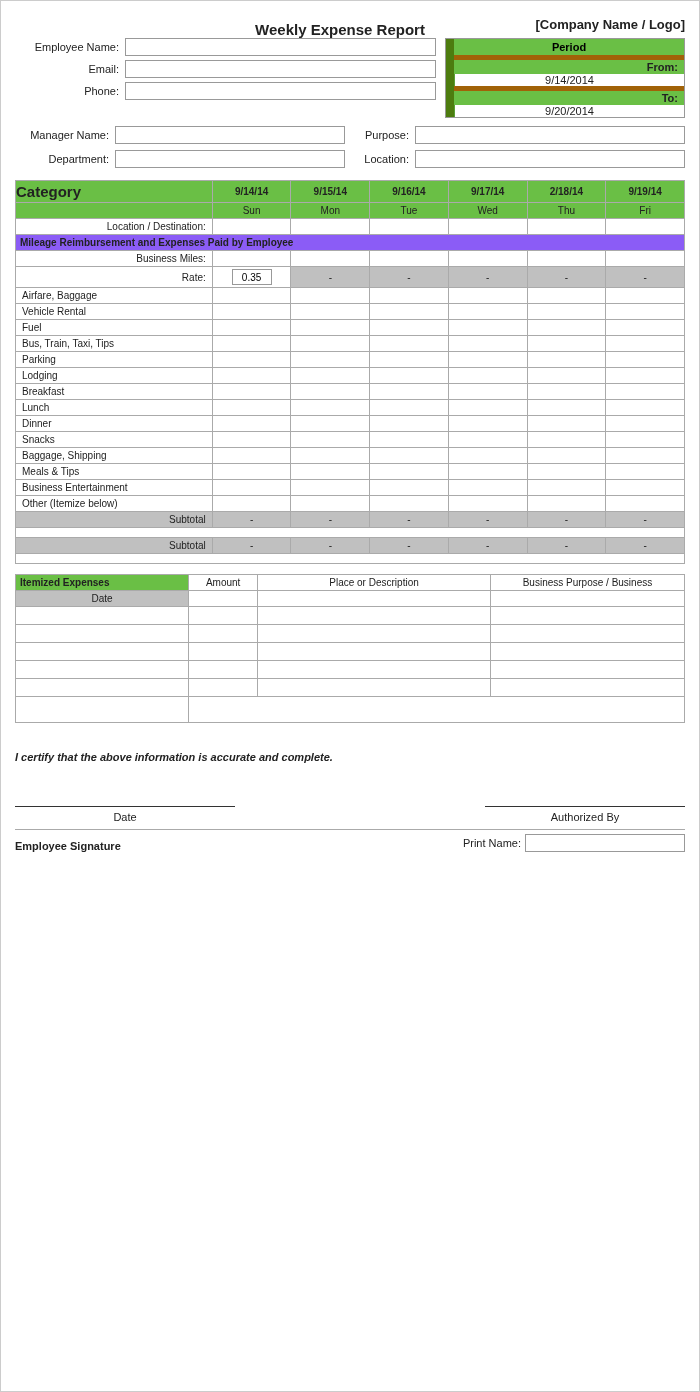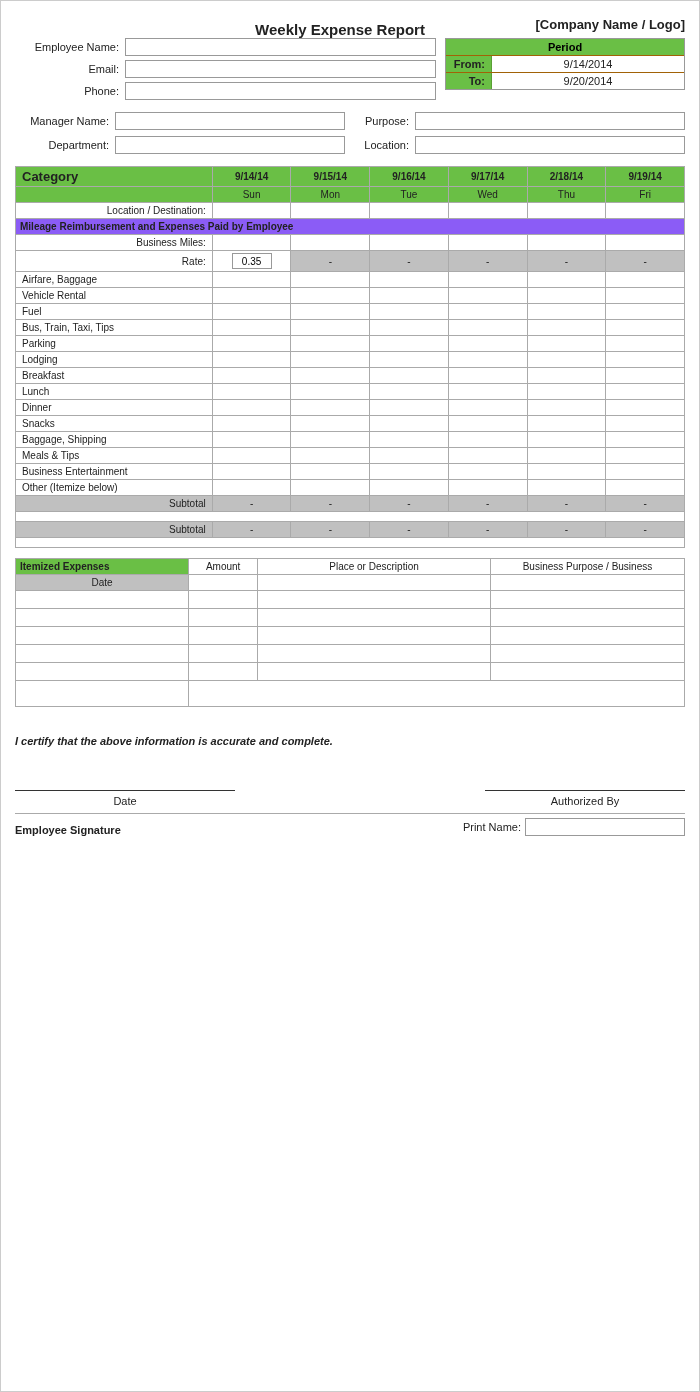--- a/index.html
+++ b/index.html
@@ -63,35 +63,36 @@
     .form-input {
       border: 1px solid #999;
       height: 18px;
       flex: 1;
       min-width: 160px;
       background: #fff;
     }
     
     .period-box {
       border: 1px solid #999;
-      background: #f0abfc;
+      background: #4d7c0f;
+      padding-left: 8px;
     }
     .period-header {
       background: #6abf45;
       color: #000;
       font-weight: bold;
       text-align: center;
       padding: 2px 0;
       font-size: 11px;
     }
     .period-row {
       display: flex;
-      align-items: center;
       background: #6abf45;
-      border-top: 1px solid #a16207;
+      border-top: 5px solid #a16207;
+      flex-direction: column;
     }
     .period-label {
       padding: 1px 6px;
       font-size: 11px;
       font-weight: bold;
       min-width: 45px;
       text-align: right;
     }
     .period-value {
       border: none;
@@ -308,21 +309,21 @@
       <col style="width:180px;">
       <col style="width:72px;">
       <col style="width:72px;">
       <col style="width:72px;">
       <col style="width:72px;">
       <col style="width:72px;">
       <col style="width:72px;">
     </colgroup>
     <thead>
       <tr class="header-row-green">
-        <th class="header-row-green" style="text-align:left;padding-left:6px;font-size:13px;">Category</th>
+        <th class="header-row-green" style="text-align:left;padding-left:0;font-size:15px;">Category</th>
         <th>9/14/14</th>
         <th>9/15/14</th>
         <th>9/16/14</th>
         <th>9/17/14</th>
         <th>2/18/14</th>
         <th>9/19/14</th>
       </tr>
       <tr class="header-row-dates">
         <th style="background:#6abf45;"></th>
         <th>Sun</th>

